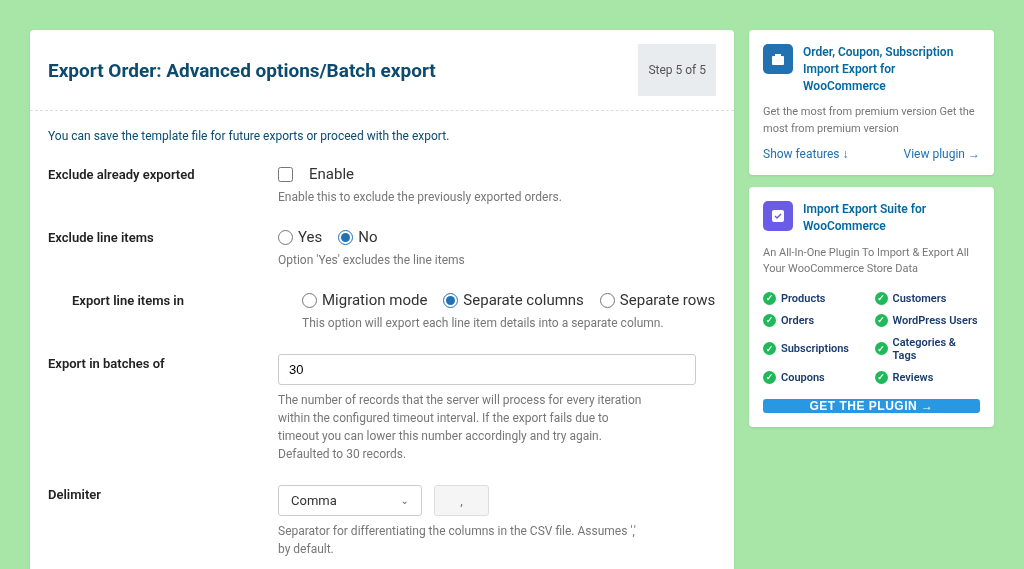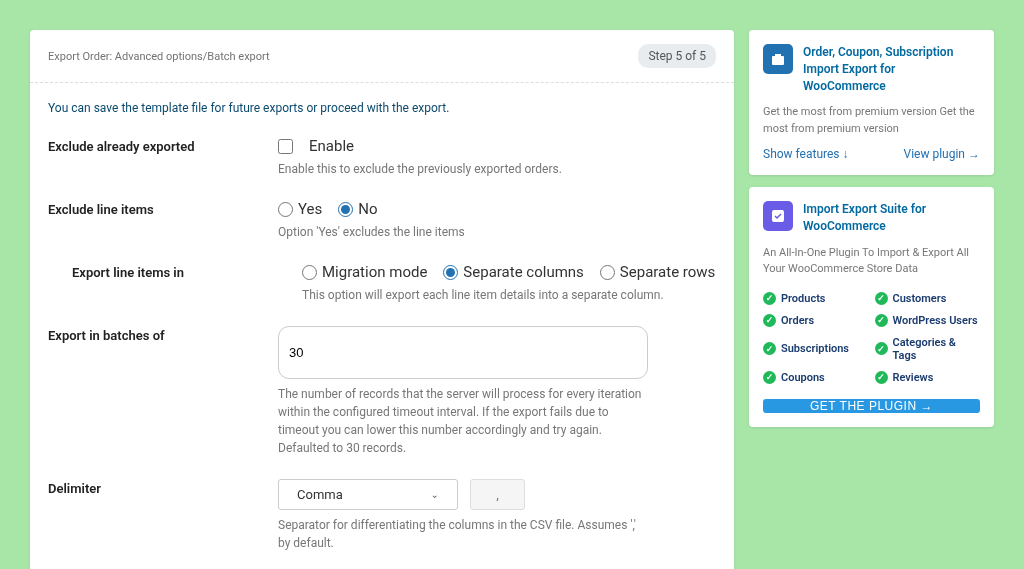--- a/index.html
+++ b/index.html
@@ -1,53 +1,53 @@
 <!DOCTYPE html>
 <html><head>
 <meta charset="utf-8">
 <style>
 *{box-sizing:border-box;margin:0;padding:0}
 body{font-family:-apple-system,BlinkMacSystemFont,"Segoe UI",Roboto,sans-serif;background:#a8e6a8;padding:30px;font-size:13px;color:#333}
 .app{display:flex;gap:15px;max-width:980px;margin:0 auto}
 .main-panel{flex:1;background:#fff;border-radius:4px;box-shadow:0 1px 3px rgba(0,0,0,.1)}
 .header{display:flex;justify-content:space-between;align-items:center;padding:14px 18px;border-bottom:1px dashed #ddd}
-.header h2{font-size:11px;font-weight:400;color:#737373}
-.step-badge{background:#e8ecef;padding:5px 10px;border-radius:10px;font-size:12px;color:#555}
+.header h2{font-size:19px;font-weight:700;color:#0c4a6e}
+.step-badge{background:#e8ecef;padding:19px 10px;border-radius:0;font-size:12px;color:#555}
 .content{padding:18px}
 .intro{font-size:12px;color:#0c4a6e;margin-bottom:22px}
 .field-row{display:flex;margin-bottom:22px}
 .field-row.indent{padding-left:24px}
 .field-label{width:230px;font-size:13px;font-weight:600;color:#222;padding-top:2px}
 .field-control{flex:1}
 .chk-row,.radio-row{display:flex;align-items:center;gap:16px;margin-bottom:5px}
 .chk-row label,.radio-opt label{font-size:15px;color:#333;cursor:pointer}
 .radio-opt{display:flex;align-items:center;gap:5px}
 input[type=checkbox],input[type=radio]{width:15px;height:15px;cursor:pointer;accent-color:#2271b1}
 .help{font-size:12px;color:#777;line-height:1.5;max-width:370px}
-.text-input{width:370px;padding:18px 10px;border:1px solid #ccc;border-radius:11px;font-size:13px;margin-bottom:6px}
+.text-input{width:418px;padding:7px 10px;border:1px solid #ccc;border-radius:3px;font-size:13px;margin-bottom:6px}
 .select-row{display:flex;gap:12px;margin-bottom:6px}
-.select-box{width:180px;padding:7px 18px;border:1px solid #ccc;border-radius:3px;font-size:13px;background:#fff;position:relative;display:flex;justify-content:space-between;align-items:center;cursor:pointer}
+.select-box{width:144px;padding:7px 12px;border:1px solid #ccc;border-radius:3px;font-size:13px;background:#fff;position:relative;display:flex;justify-content:space-between;align-items:center;cursor:pointer}
 .chev{font-size:10px;color:#666}
 .delim-preview{width:55px;padding:7px 10px;border:1px solid #ddd;background:#f5f5f5;border-radius:3px;text-align:center;color:#777}
 .footer{display:flex;justify-content:flex-end;gap:8px;padding:14px 18px;background:#f0f0f1;border-top:1px solid #e0e0e0}
 .sidebar{width:245px;display:flex;flex-direction:column;gap:12px}
 .card{background:#fff;border-radius:4px;box-shadow:0 1px 3px rgba(0,0,0,.1);padding:14px}
 .card-head{display:flex;gap:10px;margin-bottom:10px}
 .icon-box{width:30px;height:30px;border-radius:5px;display:flex;align-items:center;justify-content:center;flex-shrink:0}
 .icon-blue{background:#2271b1}
 .icon-purple{background:#6b5ce7}
 .card-title{font-size:12px;font-weight:600;color:#0369a1;line-height:1.4}
 .card-desc{font-size:11px;color:#777;line-height:1.5;margin-bottom:10px}
 .card-links{display:flex;justify-content:space-between}
 .link{font-size:12px;color:#2271b1;cursor:pointer;display:flex;align-items:center;gap:3px}
 .promo-q{font-size:13px;font-weight:600;color:#333;padding:4px 0 0 2px;line-height:1.4}
 .features{display:grid;grid-template-columns:1fr 1fr;gap:9px 6px;margin:14px 0}
 .feat{display:flex;align-items:center;gap:5px;font-size:11px;color:#1a3b6e;font-weight:600}
 .check{width:13px;height:13px;border-radius:50%;background:#1fb95a;display:flex;align-items:center;justify-content:center;color:#fff;font-size:9px;flex-shrink:0}
-.cta{width:100%;background:#2998e3;color:#fff;border:none;border-radius:3px;font-size:12px;font-weight:400;cursor:pointer;letter-spacing:.5px}
+.cta{width:100%;background:#2998e3;color:#fff;border:none;border-radius:3px;font-size:12px;font-weight:700;cursor:pointer;letter-spacing:.5px}
 </style>
 </head>
 <body>
 
 <div class="app">
 <div class="main-panel">
   <div class="header">
     <h2>Export Order: Advanced options/Batch export</h2>
     <div class="step-badge">Step 5 of 5</div>
   </div>

